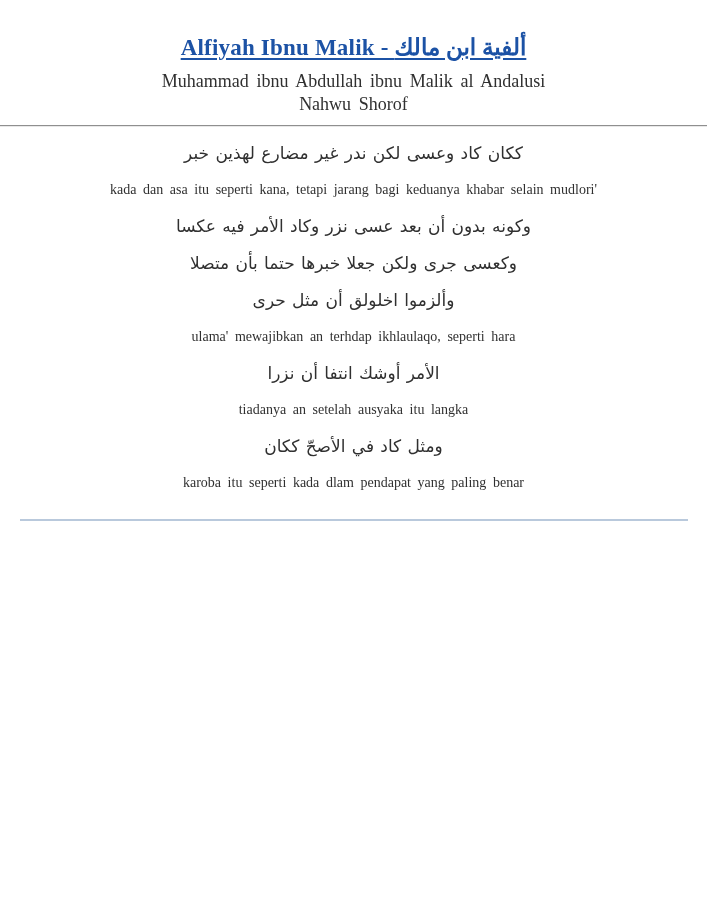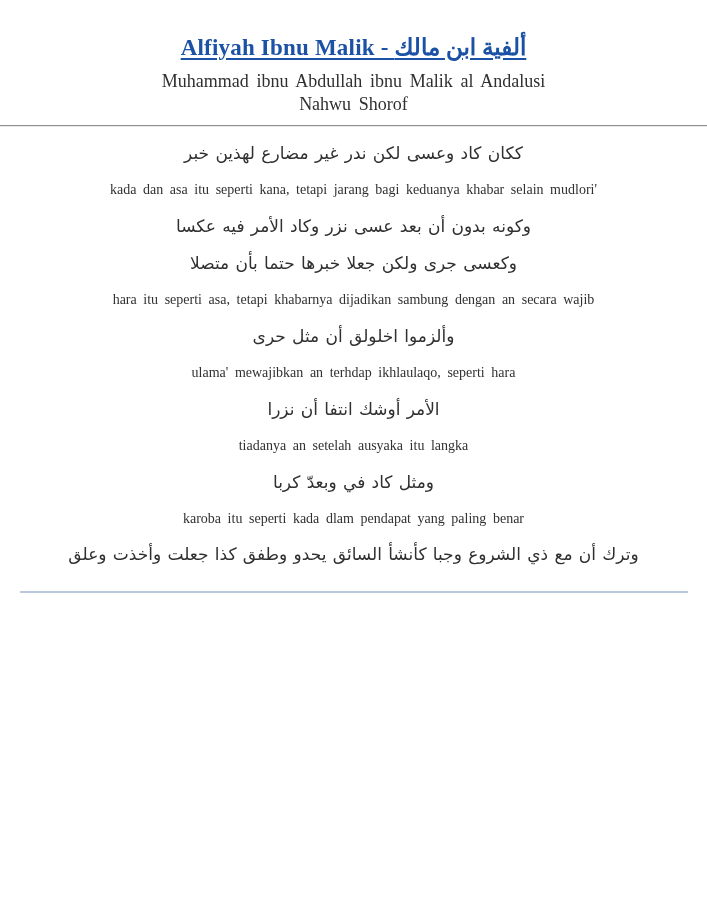--- a/index.html
+++ b/index.html
@@ -105,40 +105,35 @@
     <p class="arabic" dir="rtl" lang="ar">ككان كاد وعسى لكن ندر غير مضارع لهذين خبر</p>
     <p class="translation">kada dan asa itu seperti kana, tetapi jarang bagi keduanya khabar selain mudlori'</p>
   </div>
 
   <div class="verse">
     <p class="arabic" dir="rtl" lang="ar">وكونه بدون أن بعد عسى نزر وكاد الأمر فيه عكسا</p>
   </div>
 
   <div class="verse">
     <p class="arabic" dir="rtl" lang="ar">وكعسى جرى ولكن جعلا خبرها حتما بأن متصلا</p>
-    <p class="translation">hara itu seperti asa, tetapi khabarnya dijadikan sambung dengan an secara wajib</p>
   </div>
 
   <div class="verse">
     <p class="arabic" dir="rtl" lang="ar">وألزموا اخلولق أن مثل حرى</p>
     <p class="translation">ulama' mewajibkan an terhdap ikhlaulaqo, seperti hara</p>
   </div>
 
   <div class="verse">
     <p class="arabic" dir="rtl" lang="ar">الأمر أوشك انتفا أن نزرا</p>
     <p class="translation">tiadanya an setelah ausyaka itu langka</p>
   </div>
 
   <div class="verse">
-    <p class="arabic" dir="rtl" lang="ar">ومثل كاد في وبعدّ كربا</p>
+    <p class="arabic" dir="rtl" lang="ar">ومثل كاد في الأصحّ ككان</p>
     <p class="translation">karoba itu seperti kada dlam pendapat yang paling benar</p>
   </div>
 
-  <div class="verse">
-    <p class="arabic" dir="rtl" lang="ar">وترك أن مع ذي الشروع وجبا كأنشأ السائق يحدو وطفق كذا جعلت وأخذت وعلق</p>
-
-  </div>
 </div>
   </main>
 
   <hr class="bottom-rule">
 
 </div>
 
 </body></html>

